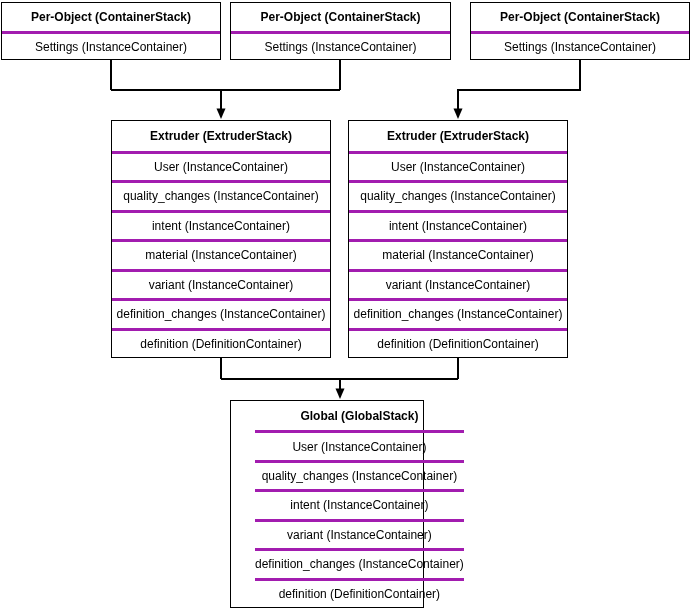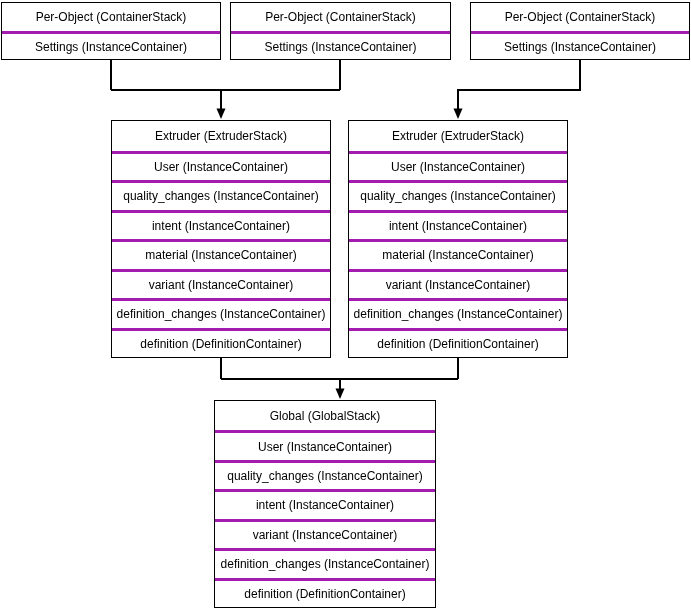--- a/index.html
+++ b/index.html
@@ -26,28 +26,28 @@
   .box.eight-rows{grid-template-rows:repeat(8,1fr);}
   .box.seven-rows{grid-template-rows:repeat(7,1fr);}
   .cell{
     display:flex;align-items:center;justify-content:center;
     font-size:12px;line-height:1;
     border-top:3px solid #a21caf;
     white-space:nowrap;
     overflow:visible;
   }
   .cell:first-child{border-top:none;}
-  .cell.hdr{font-weight:normal;}
+  .cell.hdr{font-weight:bold;}
   
   #per-object-1{left:1px;  top:2px;  width:220px;height:58px;}
   #per-object-2{left:230px;top:2px;  width:221px;height:58px;}
   #per-object-3{left:470px;top:2px;  width:220px;height:58px;}
   #extruder-1  {left:111px;top:120px;width:220px;height:238px;}
   #extruder-2  {left:348px;top:120px;width:220px;height:238px;}
-  #global      {left:214px;top:400px;width:222px;height:208px;}
+  #global      {left:230px;top:400px;width:194px;height:208px;padding-left:24px;}
 </style>
 </head>
 <body>
 
 <div id="canvas">
 
   <svg id="connectors" viewBox="0 0 691 611" xmlns="http://www.w3.org/2000/svg">
 
     <path d="M111 60 V90 M340 60 V90 M111 90 H340 M221 90 V110" stroke="#000000" stroke-width="1.3" fill="none" shape-rendering="crispEdges"></path>
     <polygon points="221,119 216.5,108.5 225.5,108.5" fill="#000000"></polygon>

